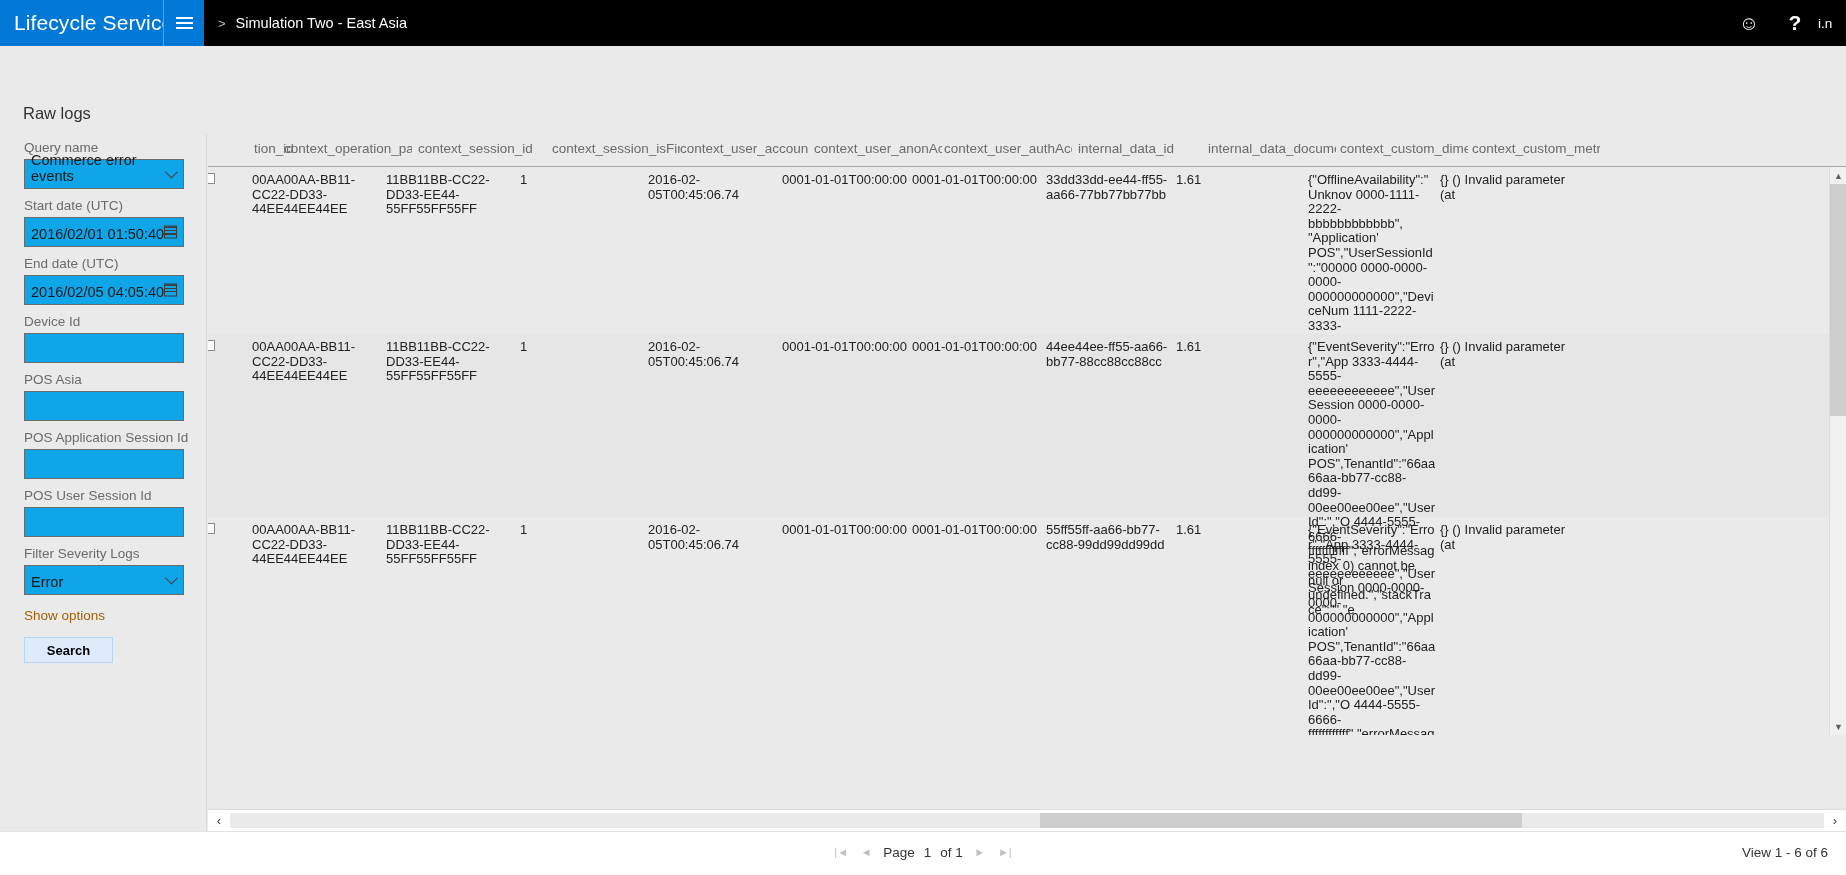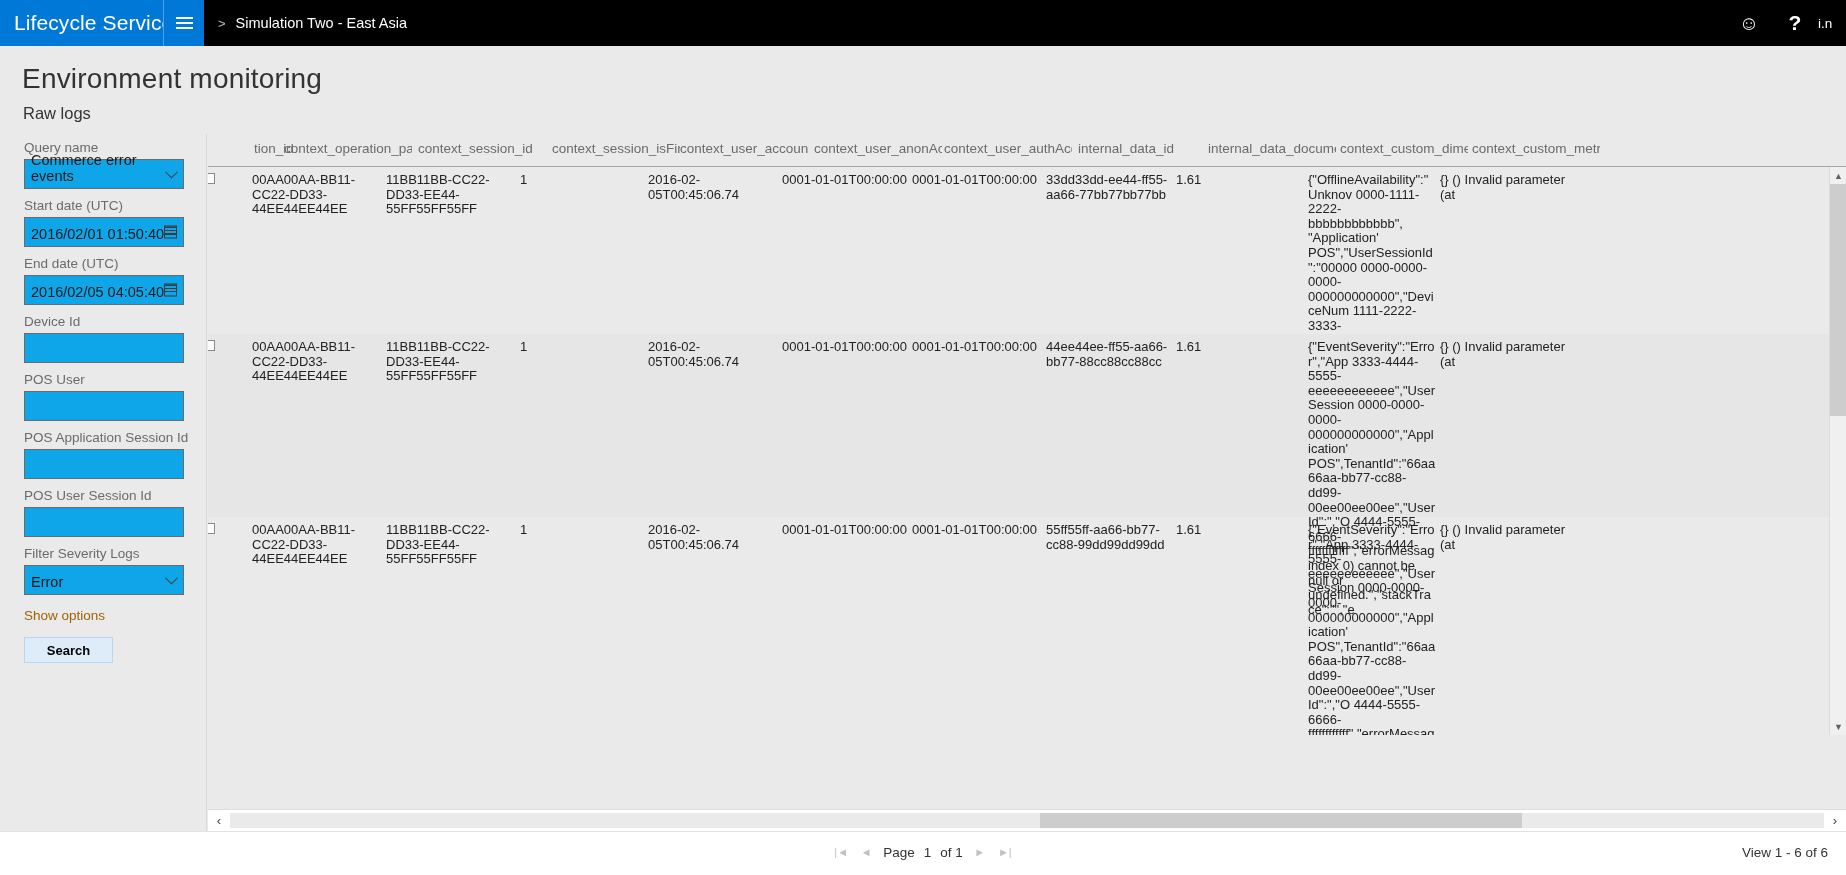--- a/index.html
+++ b/index.html
@@ -266,21 +266,20 @@
   </div>
   <div class="topbar-right">
     <div class="tb-icon smiley">☺</div>
     <div class="tb-icon help">?</div>
     <div class="tb-user">i.n</div>
   </div>
 </div>
 
 <div class="page">
 
-  <div class="page-title">Environment monitoring</div>
   <div class="section-title">Raw logs</div>
 
   <div class="filters">
 
     <div class="f-label">Query name</div>
     <div class="f-select">
       <span>Commerce error events</span>
       <span class="chev"></span>
     </div>
 
@@ -294,21 +293,21 @@
     <div class="f-input">
       <span class="date-val">2016/02/05 04:05:40</span>
       <span class="cal-icon"></span>
     </div>
 
     <div class="f-label">Device Id</div>
     <div class="f-input">
       <span></span>
     </div>
 
-    <div class="f-label">POS User</div>
+    <div class="f-label">POS Asia</div>
     <div class="f-input">
       <span></span>
     </div>
 
     <div class="f-label">POS Application Session Id</div>
     <div class="f-input">
       <span></span>
     </div>
 
     <div class="f-label">POS User Session Id</div>

